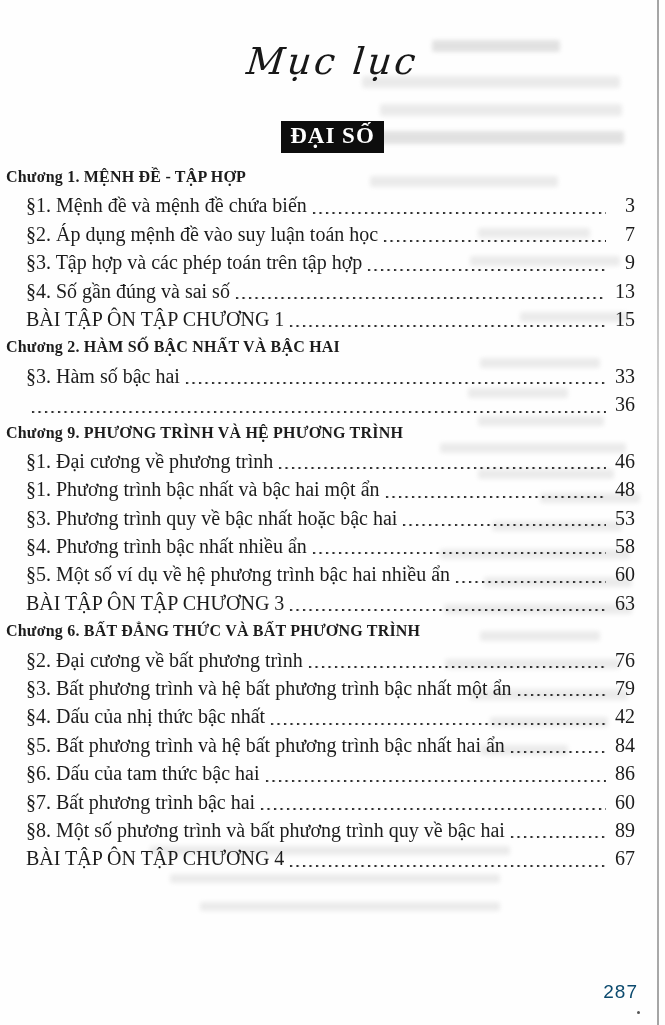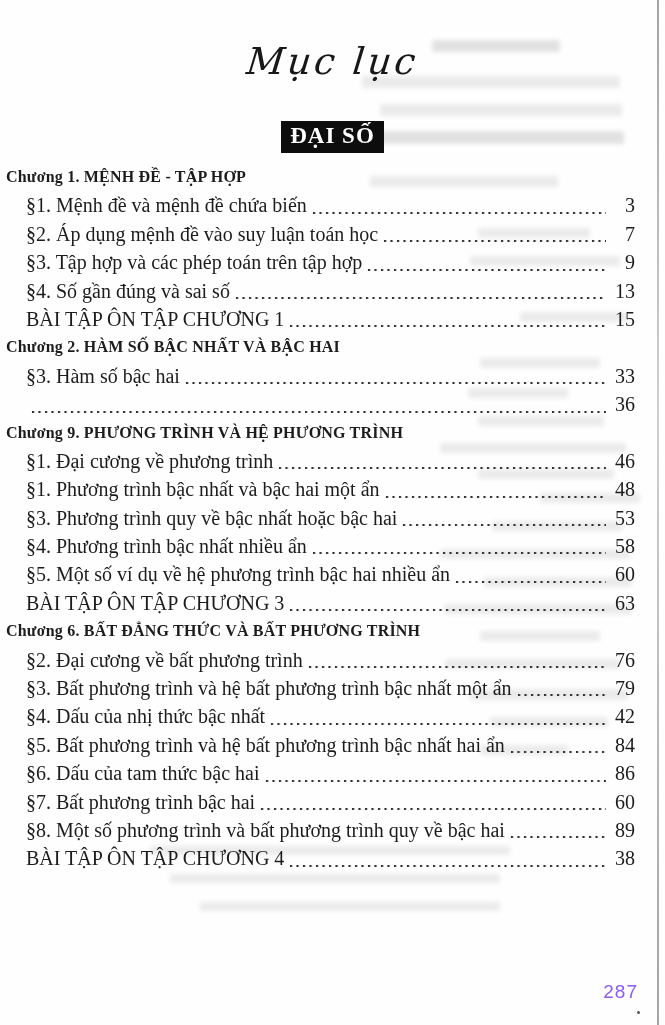--- a/index.html
+++ b/index.html
@@ -112,21 +112,21 @@
     min-width: 26px;
     text-align: right;
   }
   .footer-pagenum {
     position: absolute;
     top: 981px;
     right: 27px;
     font-size: 19px;
     font-family: "Liberation Sans", sans-serif;
     letter-spacing: 1px;
-    color: #8b5cf6;
+    color: #0c4a6e;
   }
 </style>
 </head>
 <body>
 
 <div class="page">
 
   <div class="bleed dark" style="top:40px;left:432px;width:128px;height:12px;"></div>
   <div class="bleed" style="top:76px;left:362px;width:258px;height:12px;"></div>
   <div class="bleed" style="top:104px;left:380px;width:242px;height:12px;"></div>
@@ -290,18 +290,18 @@
 
   <div class="entry">
     <span class="label">§8. Một số phương trình và bất phương trình quy về bậc hai </span>
     <span class="leader"></span>
     <span class="pagenum">89</span>
   </div>
 
   <div class="entry">
     <span class="label">BÀI TẬP ÔN TẬP CHƯƠNG 4</span>
     <span class="leader"></span>
-    <span class="pagenum">38</span>
+    <span class="pagenum">67</span>
   </div>
 </div>
 
   <div class="footer-pagenum">287</div>
 </div>
 
 </body></html>

